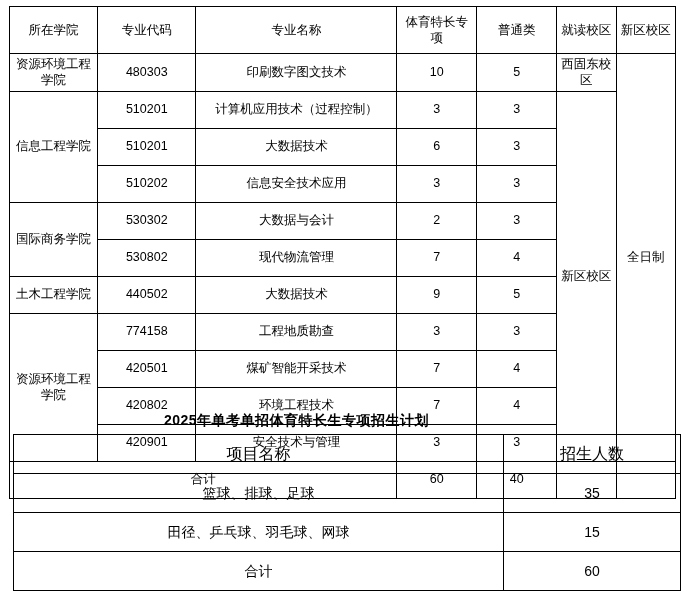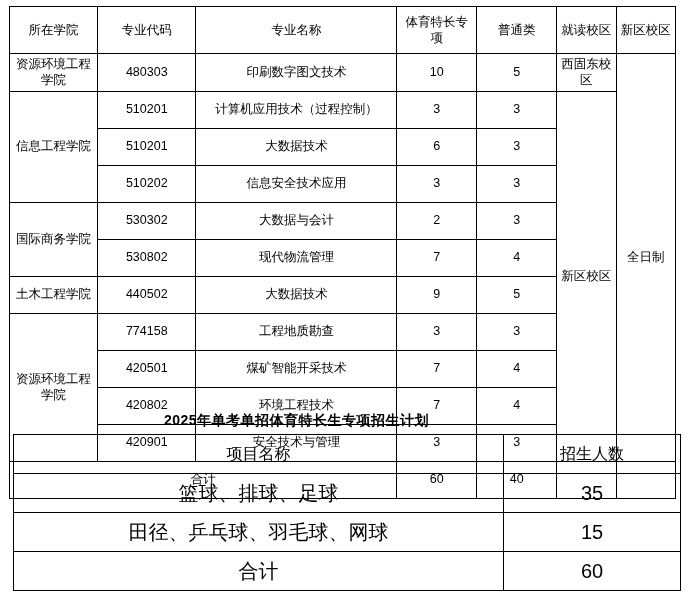--- a/index.html
+++ b/index.html
@@ -71,21 +71,21 @@
   }
 
   
   #sports-items-table {
     position: absolute;
     left: 13px;
     top: 434px;
     width: 667px;
   }
   #sports-items-table td {
-    font-size: 20px;
+    font-size: 14px;
     height: 34px;
   }
   #sports-items-table .hdr td {
     font-size: 16px;
     height: 34px;
   }
   .col-item  { width: 490px; }
   .col-quota { width: 177px; }
 </style>
 </head>

